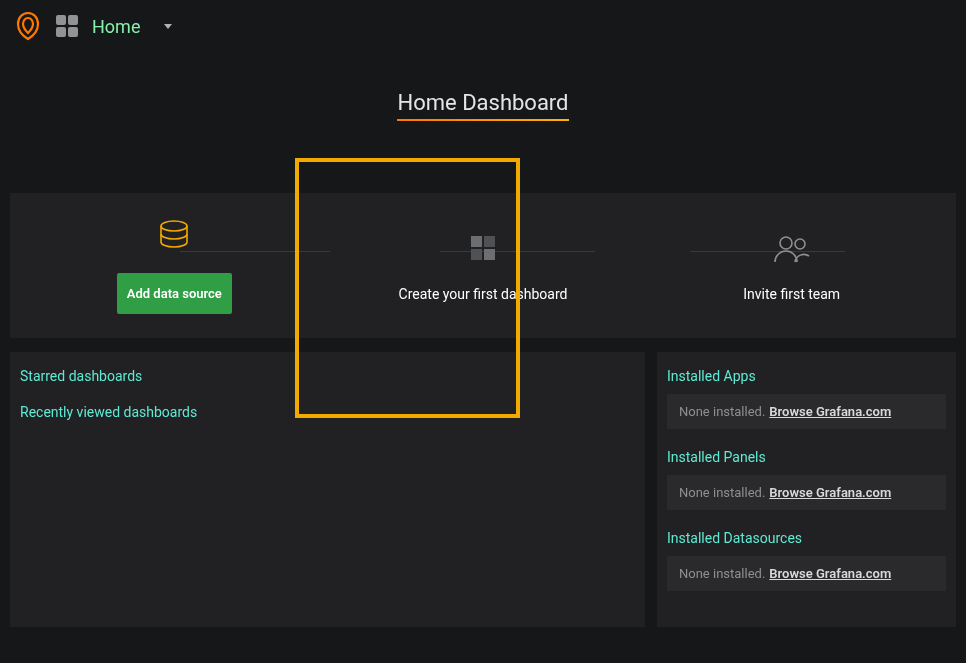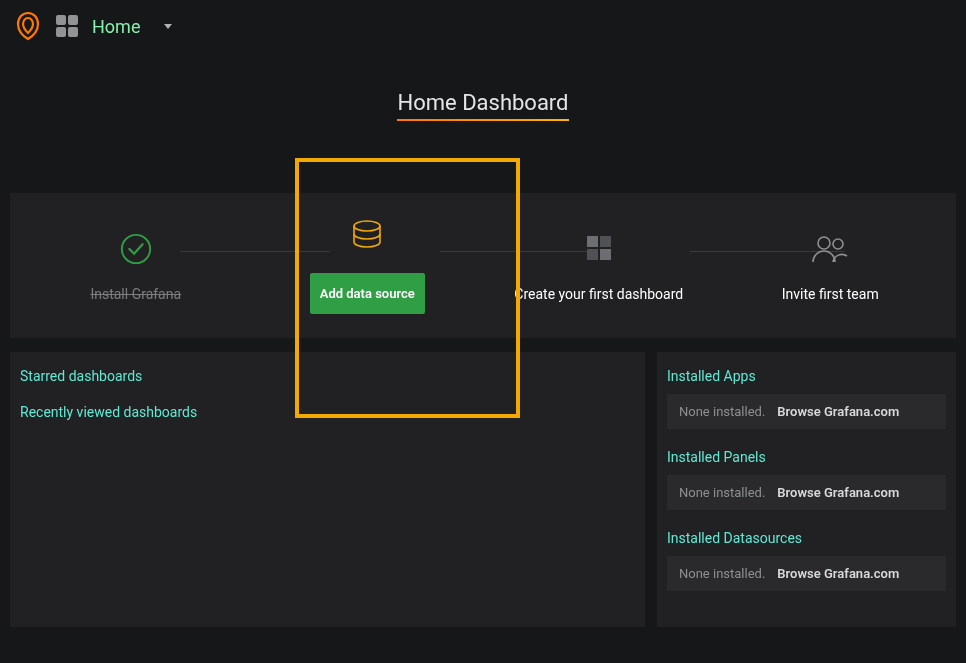--- a/index.html
+++ b/index.html
@@ -111,23 +111,23 @@
   }
   .panel-left { flex: 0 0 635px; }
   .panel-right { flex: 1; }
   .section-hdr { font-size: 14px; color: #5eead4; margin-bottom: 10px; font-weight:400; }
   .section-block { margin-bottom: 20px; }
   .empty-row {
     background: #2a2a2d;
     padding: 10px 12px;
     font-size: 13px;
     color: #8e8f91;
-    display: flex; gap: 12px;
-  }
-  .empty-row .link { color: #d8d9da; font-weight: 600; cursor: pointer; }
+    display: flex; gap: 4px;
+  }
+  .empty-row .link { color: #d8d9da; font-weight: 600; cursor: pointer; text-decoration: underline; }
   
   .checkmark-circle { width: 34px; height: 34px; }
 </style>
 </head>
 <body>
 
 <div class="nav">
   <div class="logo">
     <svg width="28" height="30" viewBox="0 0 28 30">
       <path d="M14 2 C20 2 24 7 24 13 C24 20 19 25 14 28 C9 25 4 20 4 13 C4 7 8 2 14 2 Z
@@ -148,29 +148,20 @@
 
 <div class="page-title-wrap">
   <div class="page-title">Home Dashboard</div>
 </div>
 
 <div class="steps-panel">
   <div class="connector c1"></div>
   <div class="connector c2"></div>
   <div class="connector c3"></div>
 
-  <div class="step">
-    <div class="icon-slot">
-      <svg class="checkmark-circle" viewBox="0 0 36 36">
-        <circle cx="18" cy="18" r="15" fill="none" stroke="#2f9e44" stroke-width="2"></circle>
-        <path d="M11 18 L16 23 L25 13" fill="none" stroke="#2f9e44" stroke-width="2.4" stroke-linecap="round"></path>
-      </svg>
-    </div>
-    <div class="step-label done">Install Grafana</div>
-  </div>
 
   <div class="step">
     <div class="icon-slot">
       <svg width="36" height="34" viewBox="0 0 36 34">
         <ellipse cx="18" cy="7" rx="13" ry="5" fill="none" stroke="#f2a900" stroke-width="1.6"></ellipse>
         <path d="M5 7 v8 a13 5 0 0 0 26 0 v-8" fill="none" stroke="#f2a900" stroke-width="1.6"></path>
         <path d="M5 15 v8 a13 5 0 0 0 26 0 v-8" fill="none" stroke="#f2a900" stroke-width="1.6"></path>
       </svg>
     </div>
     <div class="step-label button">Add data source</div>

